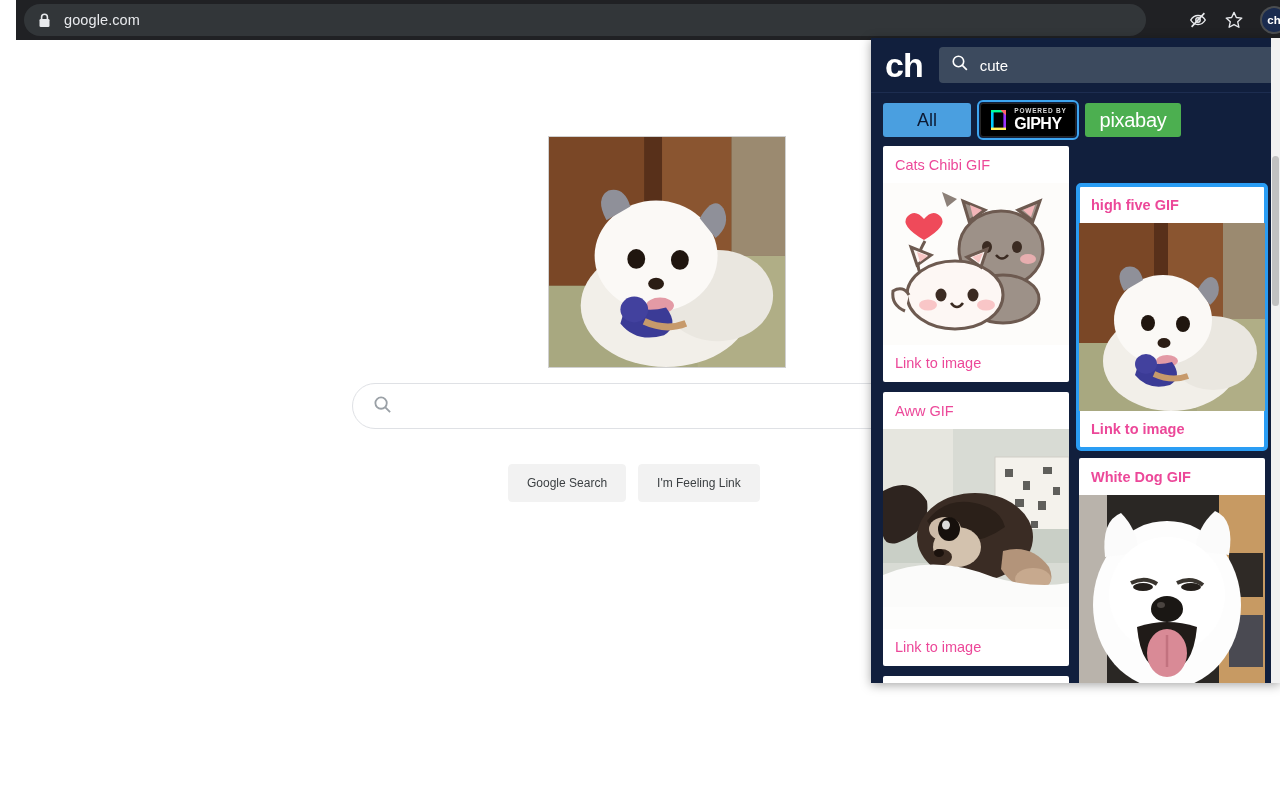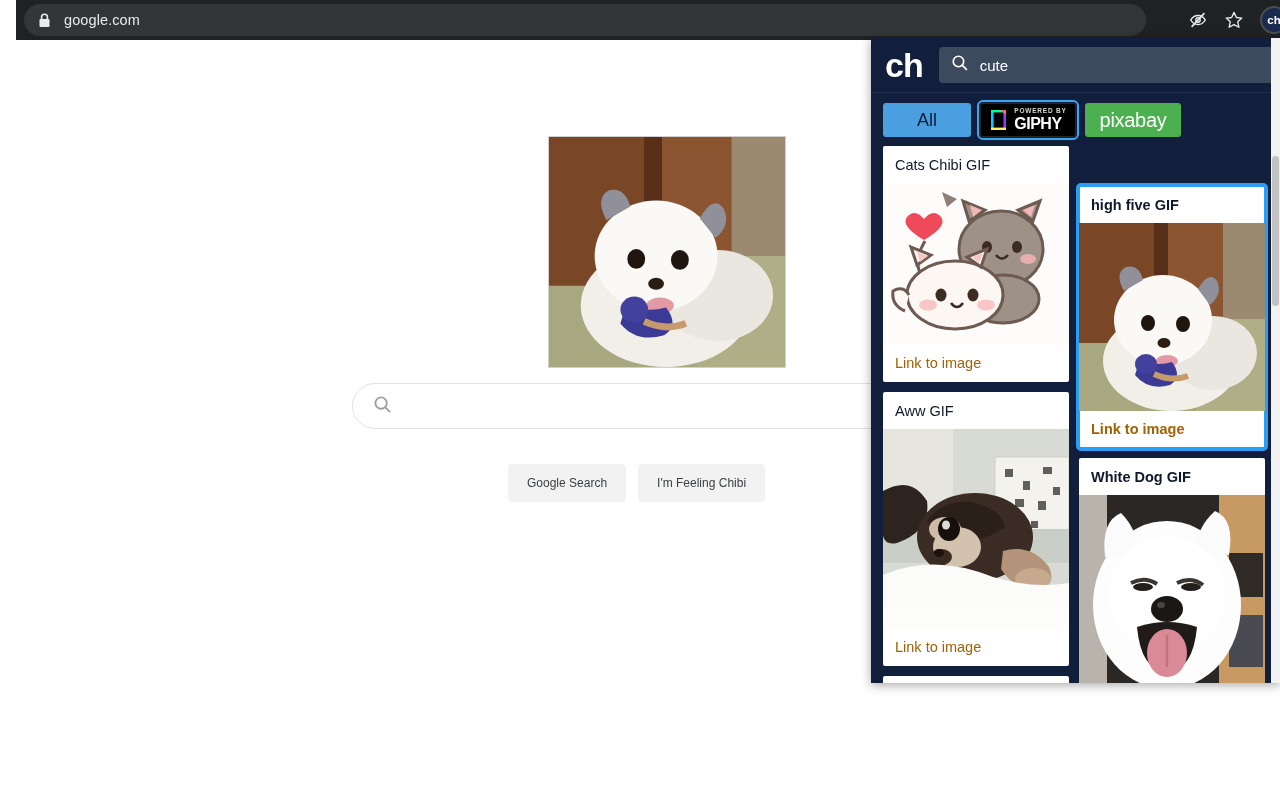--- a/index.html
+++ b/index.html
@@ -169,26 +169,26 @@
   .result-col { width: 186px; display: flex; flex-direction: column; gap: 10px; }
   #col-right { margin-top: 40px; font-weight: bold; }
 
   .gif-card {
     background: #ffffff; border-radius: 2px;
     overflow: hidden; cursor: pointer;
     flex: 0 0 auto;
   }
   .gif-card.selected { outline: 4px solid #2a9df4; outline-offset: -1px; }
   .card-title {
-    font-size: 14.5px; color: #0f172a;
+    font-size: 14.5px; color: #ec4899;
     padding: 11px 12px 10px 12px;
   }
   .card-media { width: 100%; overflow: hidden; position: relative; }
   .card-link {
-    font-size: 14.5px; color: #a16207;
+    font-size: 14.5px; color: #ec4899;
     padding: 10px 12px 11px 12px;
   }
 
   
   #ext-scrollbar-track {
     position: absolute; right: 0; top: 0;
     width: 9px; height: 645px; background: #f1f1f1;
   }
   #ext-scrollbar-thumb {
     position: absolute; right: 1px; top: 118px;
@@ -260,21 +260,21 @@
       <svg width="19" height="19" viewBox="0 0 20 20">
         <circle cx="8.5" cy="8.5" r="6" fill="none" stroke="#9aa0a6" stroke-width="1.9"></circle>
         <line x1="13" y1="13" x2="18" y2="18" stroke="#9aa0a6" stroke-width="1.9"></line>
       </svg>
     </span>
     <input id="google-search-input" type="text" placeholder="" style="">
   </div>
 
   <div id="google-buttons">
     <button class="google-btn">Google Search</button>
-    <button class="google-btn">I'm Feeling Chibi</button>
+    <button class="google-btn">I'm Feeling Link</button>
   </div>
 </div>
 
 <div id="ext-panel">
 
   <div id="ext-header">
     <div id="ext-logo">ch</div>
     <div id="ext-search-box">
       <span>
         <svg width="18" height="18" viewBox="0 0 20 20">

